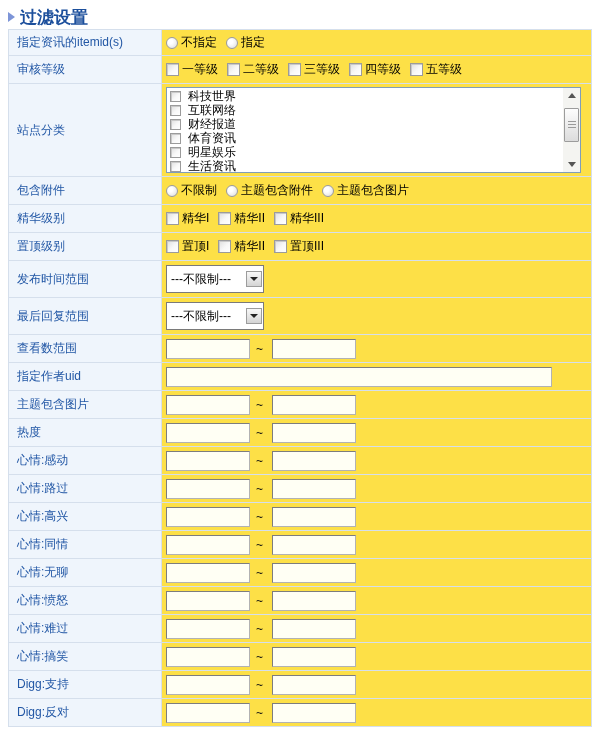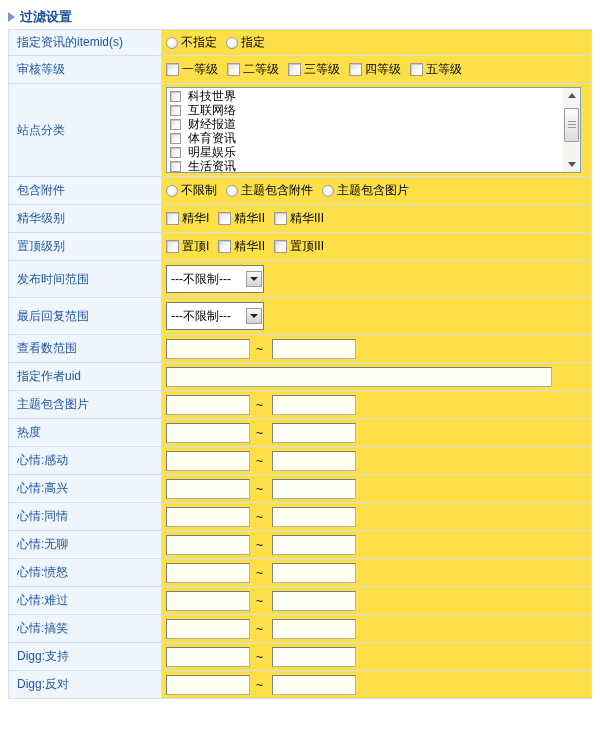--- a/index.html
+++ b/index.html
@@ -8,21 +8,21 @@
     width:600px; height:738px; background:#ffffff;
     font-family:"Liberation Sans","DejaVu Sans",sans-serif;
     font-size:12px; color:#000; overflow:hidden;
   }
   .wrap { padding:7px 8px 0 8px; }
 
   
   .title-bar { display:flex; align-items:center; height:20px; margin:0 0 2px 0; }
   .tri { width:0; height:0; border-top:5px solid transparent; border-bottom:5px solid transparent;
          border-left:7px solid #7d95d8; margin-right:5px; }
-  .title-text { color:#1c4f9c; font-weight:bold; font-size:13px; }
+  .title-text { color:#1c4f9c; font-weight:bold; font-size:17px; }
 
   
   table.form { border-collapse:collapse; width:584px; table-layout:fixed; }
   td { border:1px solid #d5dfec; vertical-align:middle; }
   td.lbl { width:153px; background:#eff5fc; color:#2257a5; padding:0 4px 0 8px; height:28px; }
   td.ctl { background:#fde047; padding:2px 2px 2px 4px; }
   tr.row-first td { height:26px; }
 
   
   .opt { display:inline-flex; align-items:center; margin-right:9px; cursor:default; }
@@ -283,20 +283,30 @@
           <td class="lbl">心情:感动</td>
           <td class="ctl">
             <div class="range-wrap">
               <input class="text-input range" type="text" style="">
               <span class="tilde">~</span>
               <input class="text-input range" type="text" style="">
             </div>
           </td>
         </tr>
         <tr>
+          <td class="lbl">心情:路过</td>
+          <td class="ctl">
+            <div class="range-wrap">
+              <input class="text-input range" type="text" style="">
+              <span class="tilde">~</span>
+              <input class="text-input range" type="text" style="">
+            </div>
+          </td>
+        </tr>
+        <tr>
           <td class="lbl">心情:高兴</td>
           <td class="ctl">
             <div class="range-wrap">
               <input class="text-input range" type="text" style="">
               <span class="tilde">~</span>
               <input class="text-input range" type="text" style="">
             </div>
           </td>
         </tr>
         <tr>

